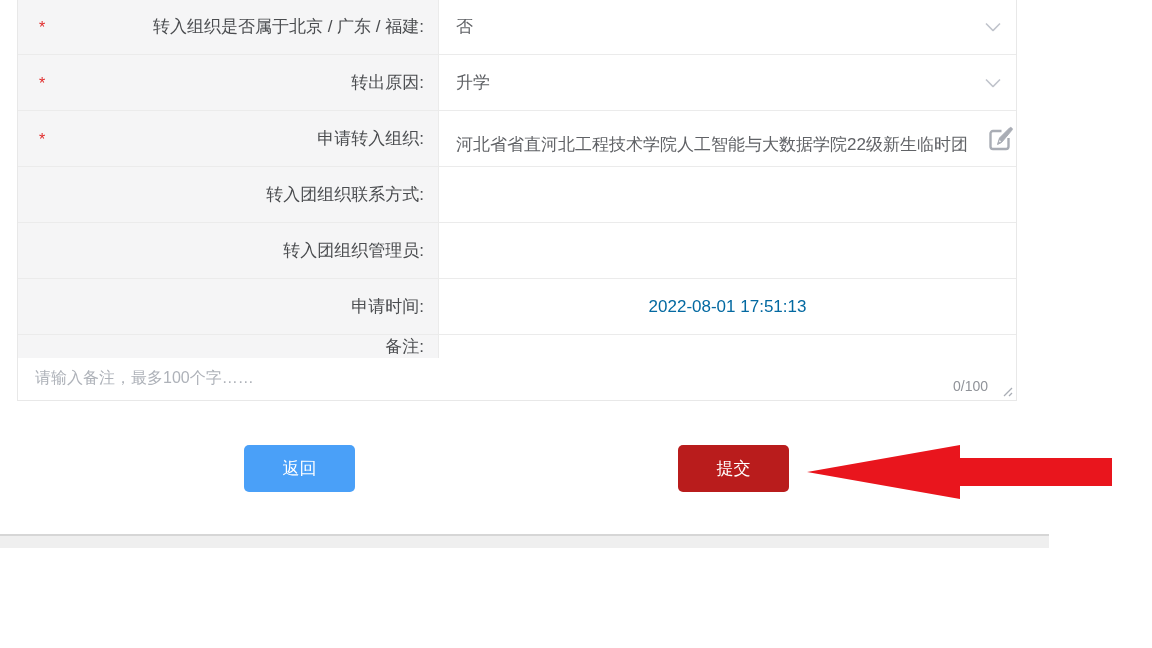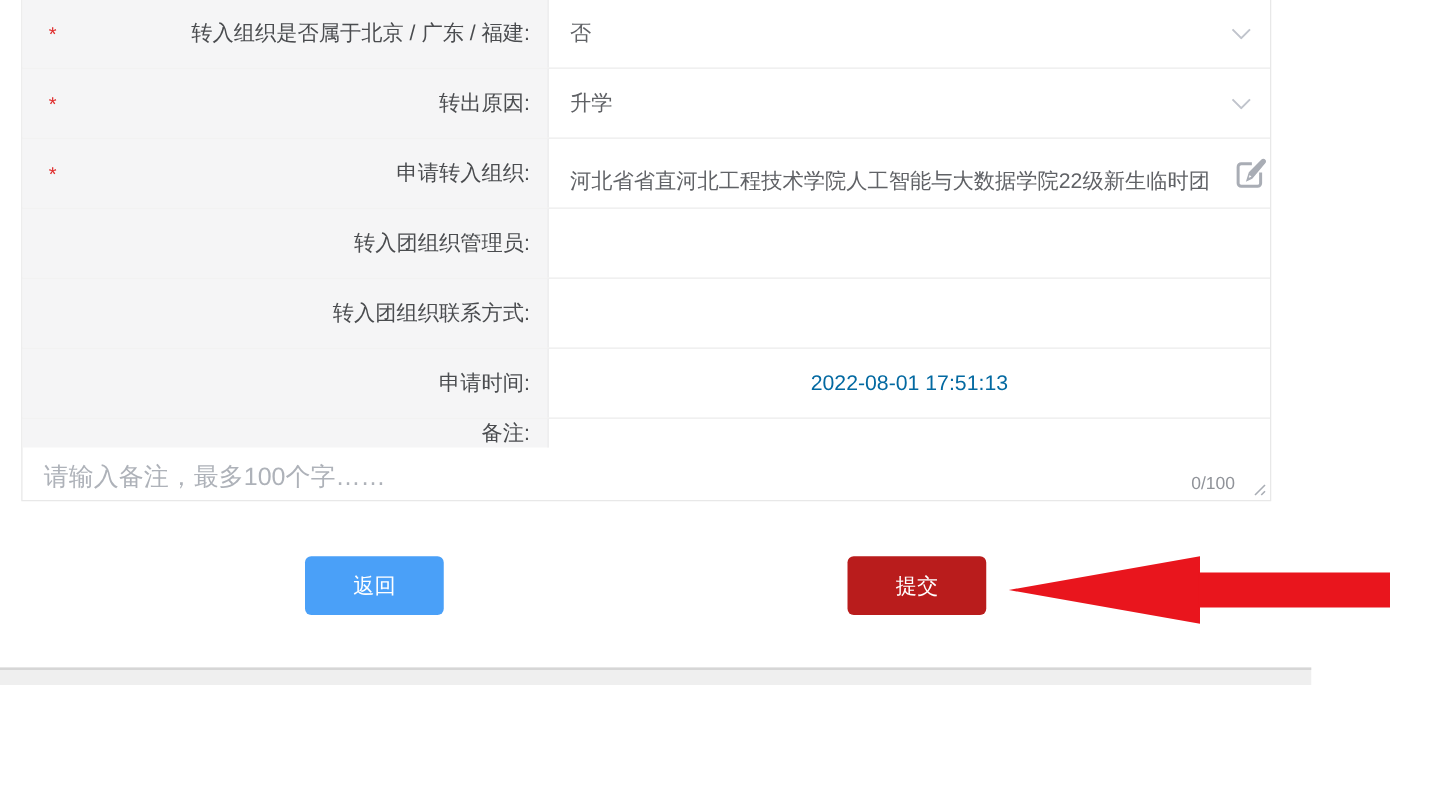--- a/index.html
+++ b/index.html
@@ -29,21 +29,21 @@
 
   .edit-icon { position:absolute; right:1px; top:50%; transform:translateY(-50%);
                width:28px; height:30px; background:#fff; display:flex;
                align-items:center; justify-content:center; cursor:pointer; }
 
   
   .remarks-cell { position:relative; flex:1; padding:0; }
   .remarks-input { position:absolute; left:0; top:0; width:100%; height:40px;
                    border:none; outline:none; resize:none; background:transparent;
                    font-family:"Liberation Sans","DejaVu Sans",sans-serif;
-                   font-size:20px; color:#6d28d9; padding:10px 16px 0 17px; }
+                   font-size:16px; color:#6d28d9; padding:10px 16px 0 17px; }
   .remarks-input::placeholder { color:#aeb2b9; }
   .char-counter { position:absolute; right:28px; bottom:6px; font-size:14px;
                   color:#909399;margin-left:40px; }
   .resize-handle { position:absolute; right:3px; bottom:3px; line-height:0;
                    cursor:nwse-resize; }
 
   
   .btn { position:absolute; width:111px; height:47px; border:none; border-radius:5px;
          font-size:17px; color:#ffffff; cursor:pointer;
          font-family:"Liberation Sans","DejaVu Sans",sans-serif; }
@@ -113,30 +113,30 @@
             <path d="M20.5 13 v8.5 a2.5 2.5 0 0 1 -2.5 2.5 h-13 a2.5 2.5 0 0 1 -2.5 -2.5 v-13 a2.5 2.5 0 0 1 2.5 -2.5 h8.5" fill="none" stroke="#a9adb5" stroke-width="2.4"></path>
             <path d="M9.5 19.5 l2-6.5 L21.5 3 a1.6 1.6 0 0 1 2.3 0 l0 0 a1.6 1.6 0 0 1 0 2.3 L13.5 17.5 z" fill="#a9adb5" stroke="#a9adb5" stroke-width="1"></path>
             <path d="M11 17.2 l2.2 -0.8 l-1.5 -1.5 z" fill="#ffffff"></path>
           </svg>
         </span>
       </div>
     </div>
 
     <div class="form-row">
       <div class="label-cell">
-        <span>转入团组织管理员:</span>
+        <span>转入团组织联系方式:</span>
       </div>
       <div class="value-cell">
         <span></span>
       </div>
     </div>
 
     <div class="form-row">
       <div class="label-cell">
-        <span>转入团组织联系方式:</span>
+        <span>转入团组织管理员:</span>
       </div>
       <div class="value-cell">
         <span></span>
       </div>
     </div>
 
     <div class="form-row">
       <div class="label-cell">
         <span>申请时间:</span>
       </div>

